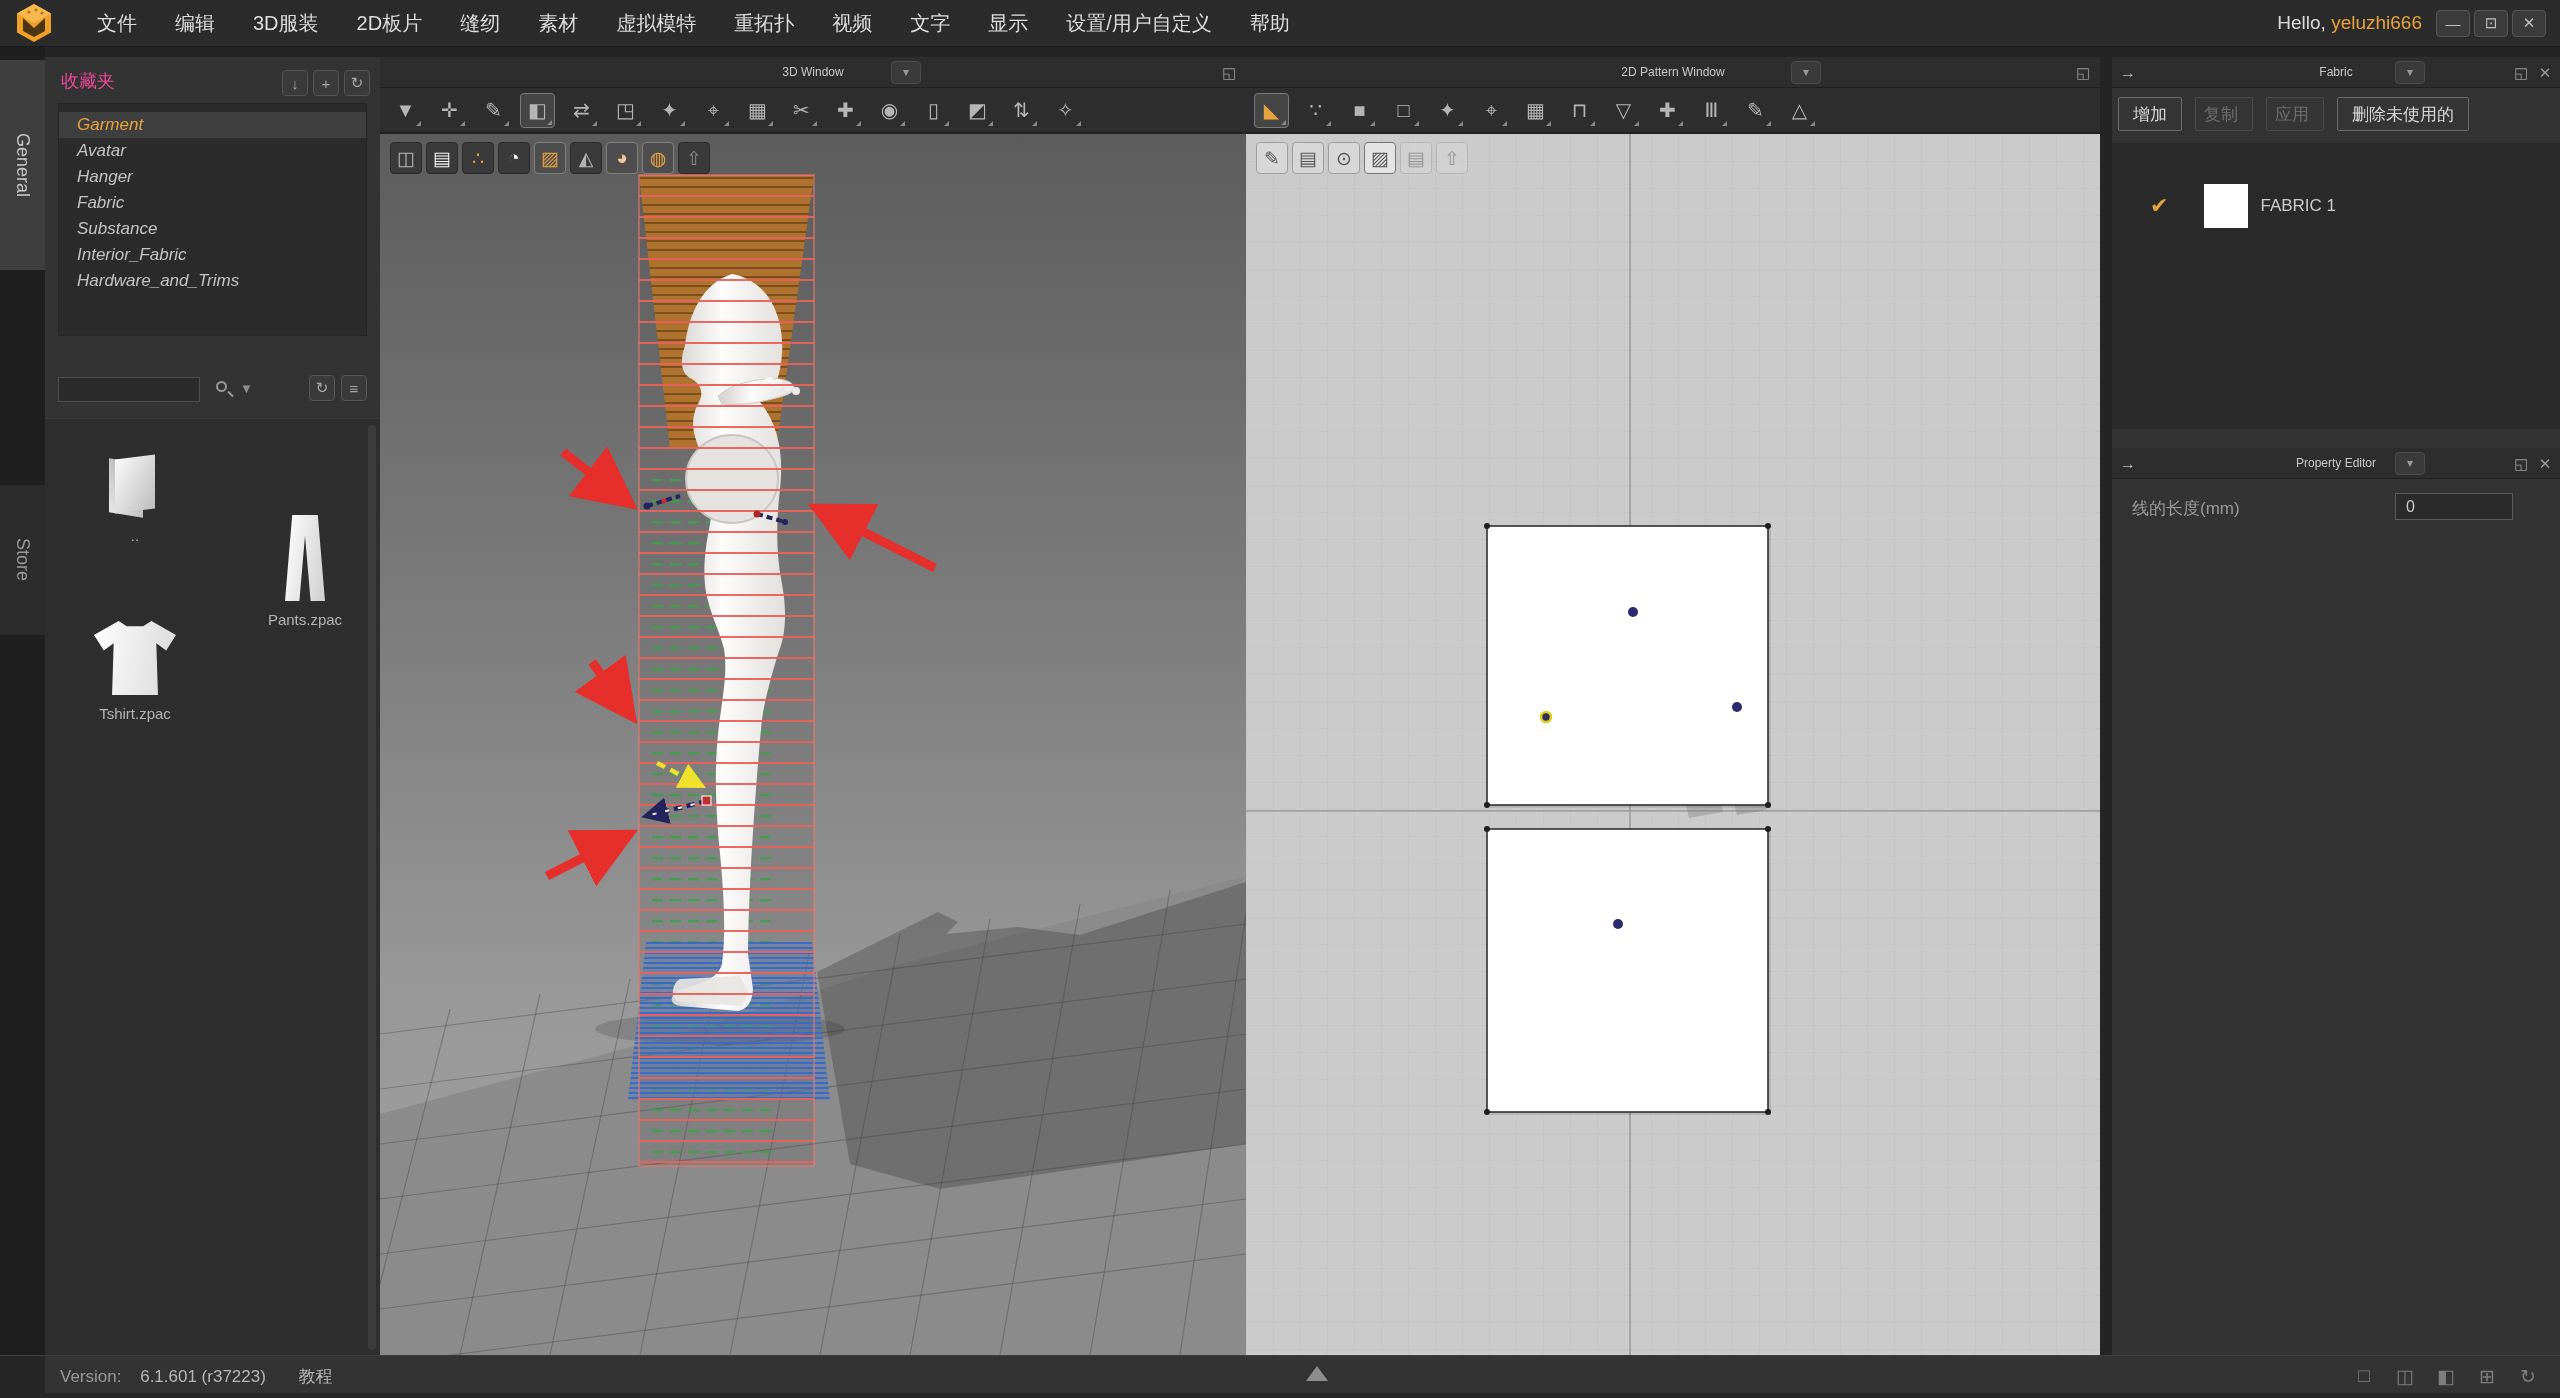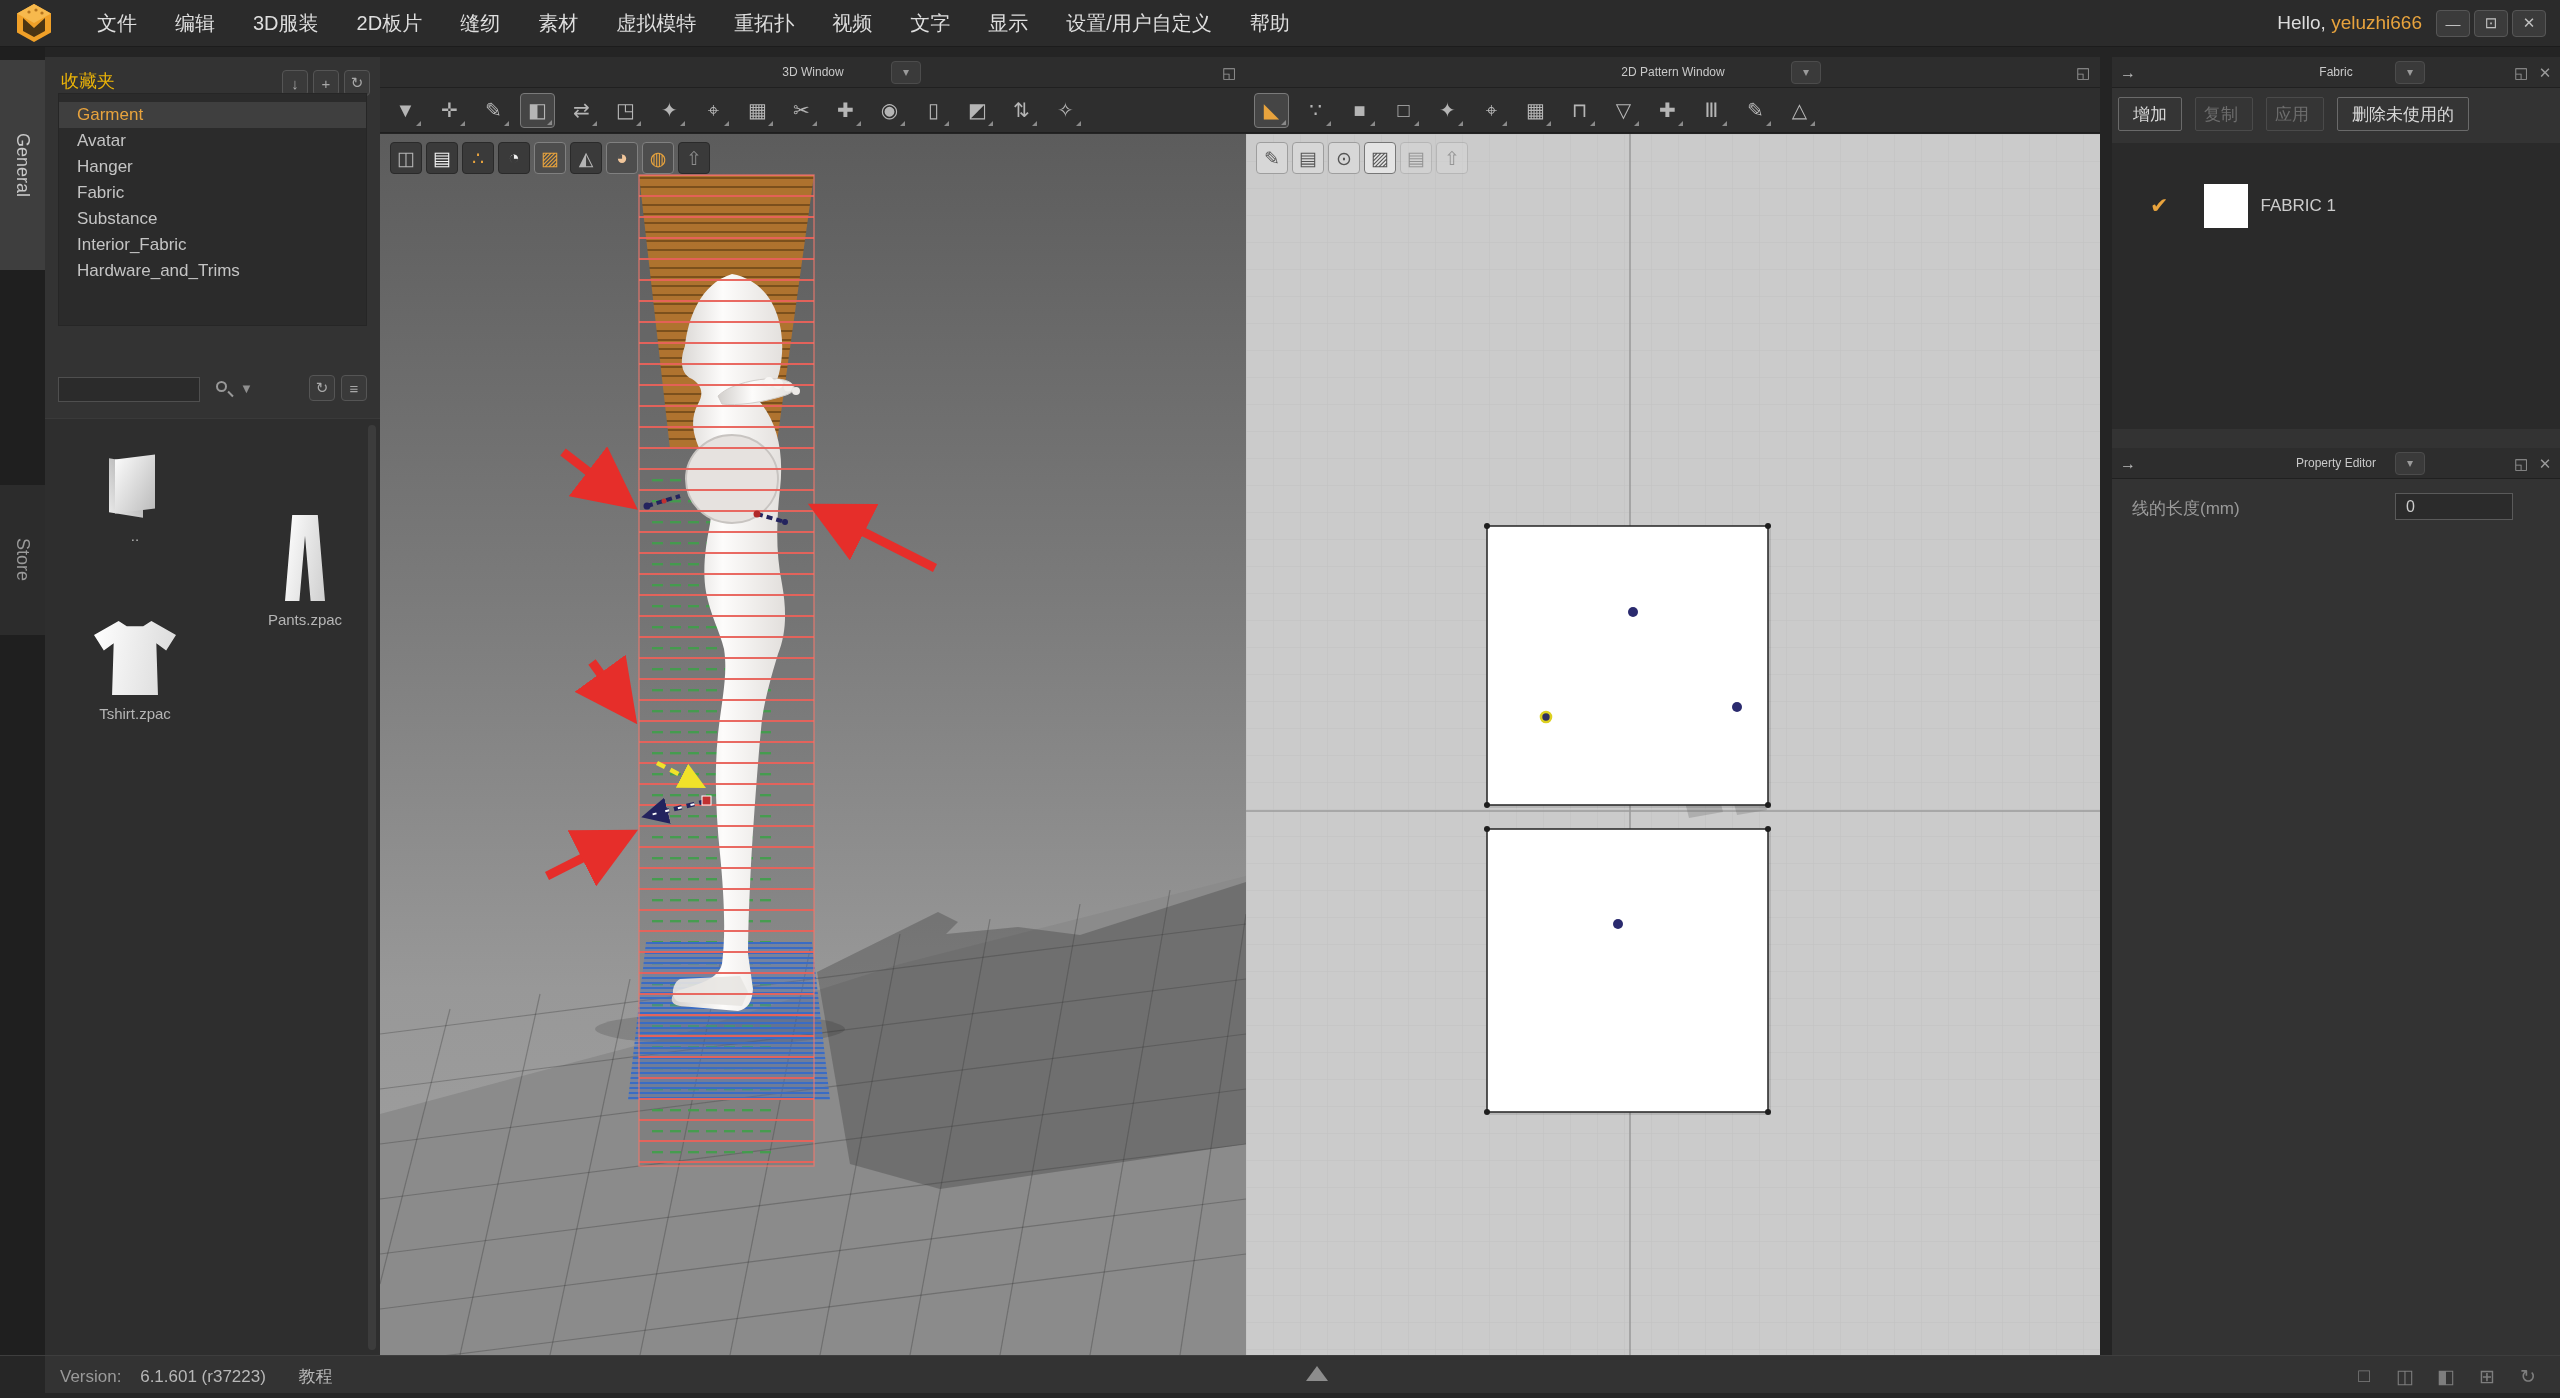--- a/index.html
+++ b/index.html
@@ -24,24 +24,24 @@
 
   
   .phead{position:absolute;height:31px;background:#2d2d2d;border-bottom:1px solid #202020;}
   .phead .ptitle{position:absolute;left:0;right:0;top:0;height:31px;text-align:center;line-height:31px;color:#c9c9c9;font-size:12px;}
   .phead .dock{position:absolute;left:8px;top:0;height:31px;line-height:31px;color:#bbb;font-size:16px;}
   .phead .ddbtn{position:absolute;top:4px;width:30px;height:23px;background:#3a3a3a;border:1px solid #4c4c4c;border-radius:4px;color:#9a9a9a;font-size:12px;text-align:center;line-height:21px;}
   .phead .mini{position:absolute;top:5px;width:22px;height:21px;color:#9a9a9a;font-size:15px;text-align:center;line-height:21px;}
 
   
   .library{position:absolute;left:45px;top:57px;width:335px;height:1298px;background:#333333;}
-  .fav-label{position:absolute;left:16px;top:12px;color:#eab308;font-size:18px;}
+  .fav-label{position:absolute;left:16px;top:12px;color:#ec4899;font-size:18px;}
   .fav-tools{position:absolute;right:10px;top:13px;display:flex;gap:5px;}
   .sq-btn{width:26px;height:26px;background:#3a3a3a;border:1px solid #555;border-radius:4px;color:#a8a8a8;font-size:15px;display:flex;align-items:center;justify-content:center;}
-  .fav-list{position:absolute;left:13px;top:36px;width:309px;height:233px;background:#2b2b2b;border:1px solid #262626;padding-top:8px;}
+  .fav-list{position:absolute;left:13px;top:46px;width:309px;height:233px;background:#2b2b2b;border:1px solid #262626;padding-top:8px;font-style:italic;}
   .fav-item{height:26px;line-height:26px;padding-left:18px;font-size:17px;color:#c4c4c4;}
   .fav-item.selected{background:#3f3f3f;color:#e8a33d;}
   .search-row{position:absolute;left:13px;top:318px;width:309px;height:30px;}
   .search-input{position:absolute;left:0;top:2px;width:142px;height:25px;background:#2b2b2b;border:1px solid #4f4f4f;color:#ccc;font-size:14px;padding:0 6px;}
   .mag{position:absolute;left:158px;top:6px;width:11px;height:11px;border:2px solid #999;border-radius:50%;}
   .mag::after{content:"";position:absolute;left:9px;top:10px;width:7px;height:2px;background:#999;transform:rotate(45deg);}
   .search-dd{position:absolute;left:182px;top:6px;color:#8f8f8f;font-size:13px;}
   .search-tools{position:absolute;right:0;top:0;display:flex;gap:6px;}
   .files{position:absolute;left:0;top:361px;width:335px;height:937px;background:#2e2e2e;border-top:1px solid #3a3a3a;}
   .scrollbar{position:absolute;right:4px;top:6px;width:8px;height:925px;background:#3c3c3c;border-radius:4px;}

